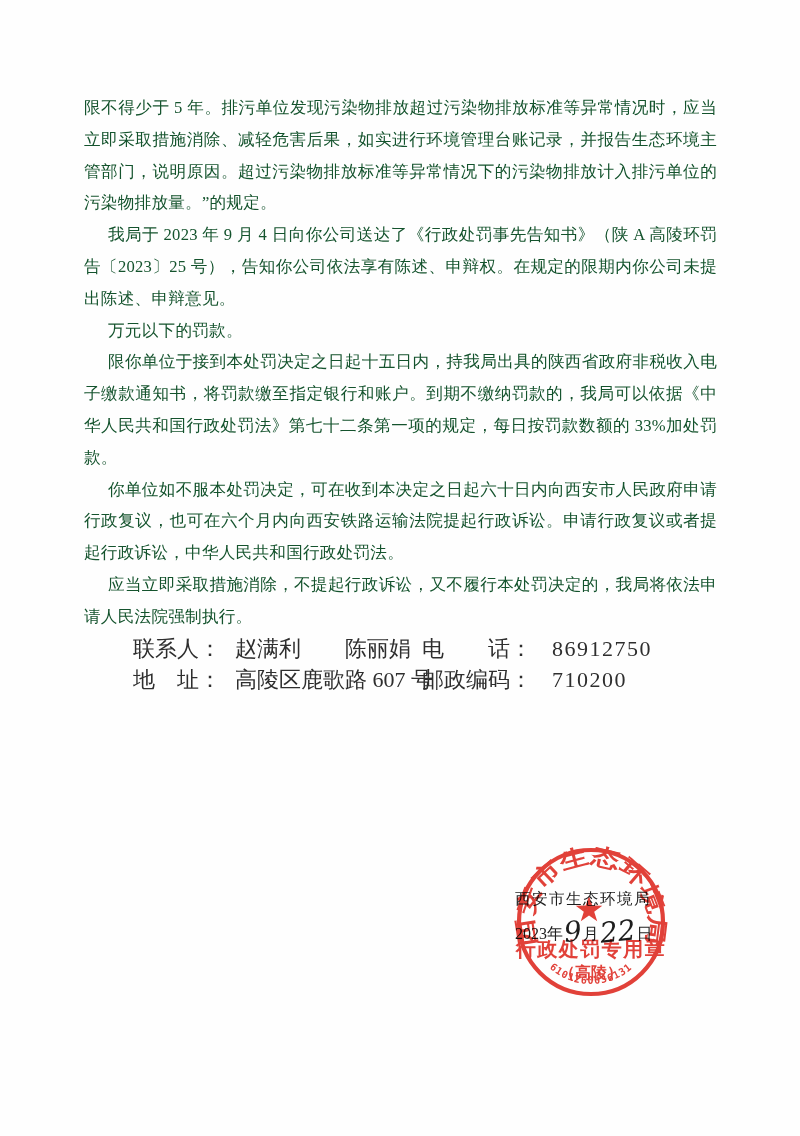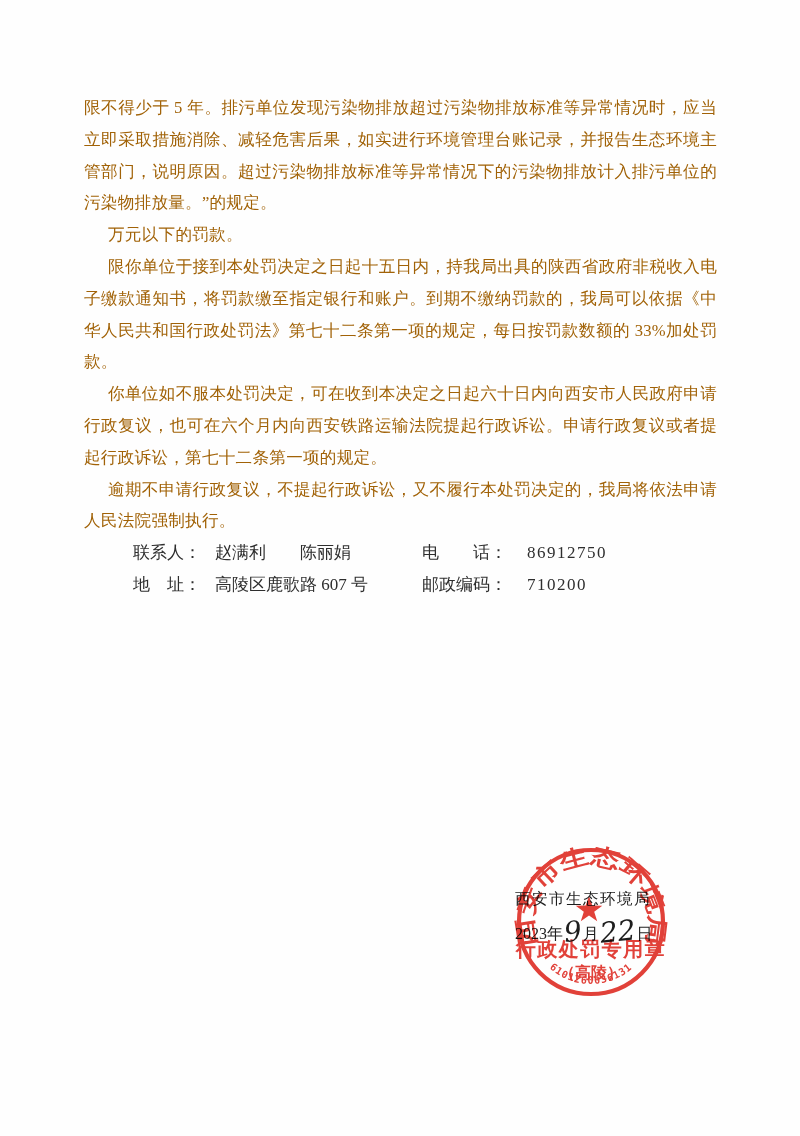--- a/index.html
+++ b/index.html
@@ -16,27 +16,27 @@
 
   .doc {
     position:absolute; left:84px; top:92px; width:633px;
   }
   .doc p {
     margin:0;
     font-size:16.6px;
     line-height:31.8px;
     letter-spacing:0.25px;
     text-align:justify;
-    color:#a16207;
+    color:#14532d;
   }
   .doc p.indent { text-indent:24px; }
 
   .contact-row {
     display:flex;
-    font-size:17px;
+    font-size:22px;
     line-height:31.8px;
     color:#2e2e2e;
     white-space:nowrap;
   }
   .c-left { width:338px; padding-left:49px; }
   .c-left .val { margin-left:14px; }
   .c-right .val { margin-left:20px; letter-spacing:1.5px; }
 
   
   .sig-block { position:absolute; left:503px; top:843px; width:180px; height:170px; }
@@ -65,24 +65,25 @@
   }
   .seal-title-text { font-weight:bold; }
 </style>
 </head>
 <body>
 
 <div class="page">
 
   <div class="doc">
     <p>限不得少于 5 年。排污单位发现污染物排放超过污染物排放标准等异常情况时，应当立即采取措施消除、减轻危害后果，如实进行环境管理台账记录，并报告生态环境主管部门，说明原因。超过污染物排放标准等异常情况下的污染物排放计入排污单位的污染物排放量。”的规定。</p>
+    <p class="indent">我局于 2023 年 9 月 4 日向你公司送达了《行政处罚事先告知书》（陕 A 高陵环罚告〔2023〕25 号），告知你公司依法享有陈述、申辩权。在规定的限期内你公司未提出陈述、申辩意见。</p>
     <p class="indent">万元以下的罚款。</p>
     <p class="indent">限你单位于接到本处罚决定之日起十五日内，持我局出具的陕西省政府非税收入电子缴款通知书，将罚款缴至指定银行和账户。到期不缴纳罚款的，我局可以依据《中华人民共和国行政处罚法》第七十二条第一项的规定，每日按罚款数额的 33%加处罚款。</p>
-    <p class="indent">你单位如不服本处罚决定，可在收到本决定之日起六十日内向西安市人民政府申请行政复议，也可在六个月内向西安铁路运输法院提起行政诉讼。申请行政复议或者提起行政诉讼，第七十二条第一项的规定。</p>
-    <p class="indent">逾期不申请行政复议，不提起行政诉讼，又不履行本处罚决定的，我局将依法申请人民法院强制执行。</p>
+    <p class="indent">你单位如不服本处罚决定，可在收到本决定之日起六十日内向西安市人民政府申请行政复议，也可在六个月内向西安铁路运输法院提起行政诉讼。申请行政复议或者提起行政诉讼，中华人民共和国行政处罚法。</p>
+    <p class="indent">应当立即采取措施消除，不提起行政诉讼，又不履行本处罚决定的，我局将依法申请人民法院强制执行。</p>
 
     <div class="contact-row">
       <div class="c-left">
         <span>联系人：</span><span class="val">赵满利　　陈丽娟</span>
       </div>
       <div class="c-right">
         <span>电　　话：</span><span class="val">86912750</span>
       </div>
     </div>
 

